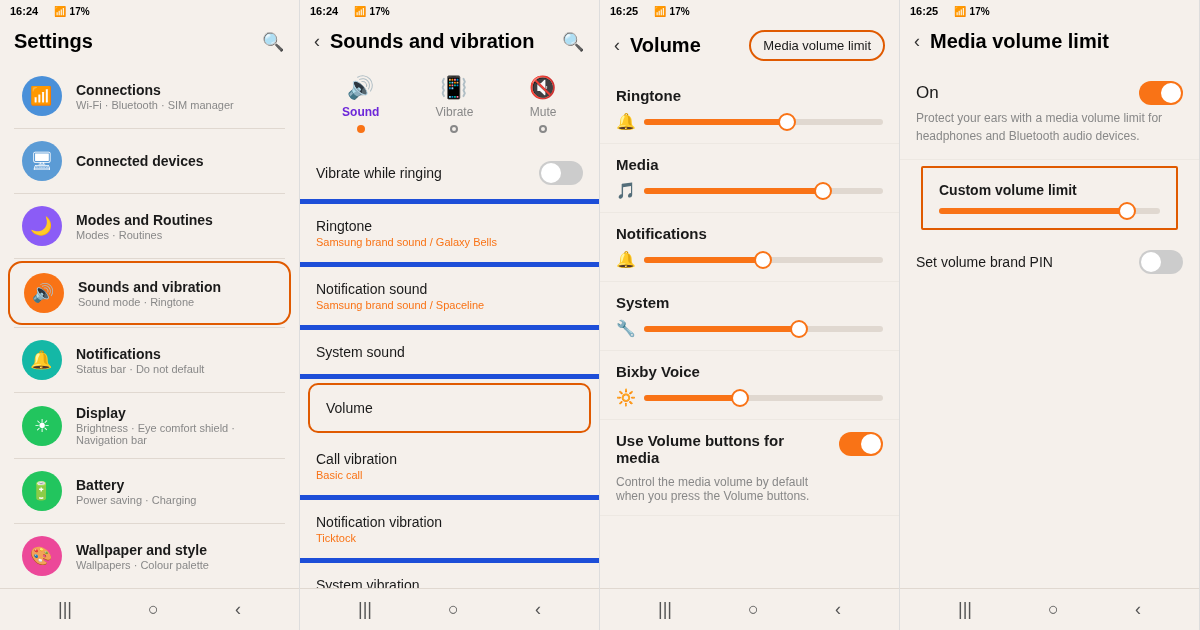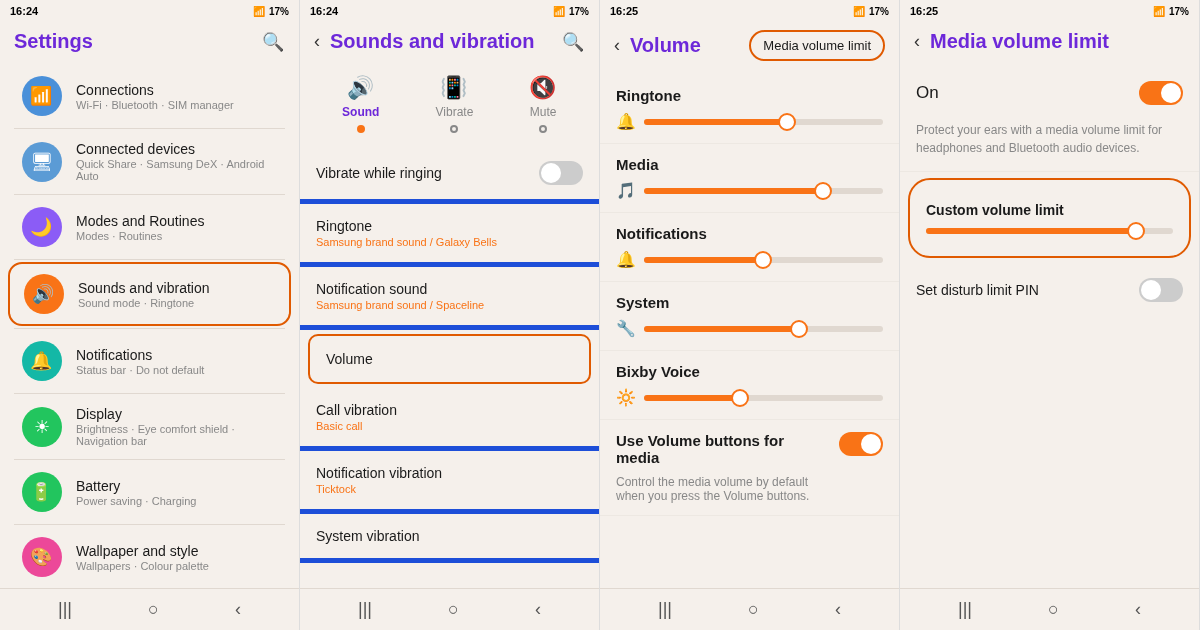--- a/index.html
+++ b/index.html
@@ -16,21 +16,20 @@
       height: 630px;
       background: #f5f0eb;
       display: flex;
       flex-direction: column;
       overflow: hidden;
       border-right: 1px solid #ddd;
     }
     
     .status-bar {
       display: flex;
-      justify-content: space-between;
       align-items: center;
       padding: 4px 10px;
       font-size: 11px;
       font-weight: 600;
       background: #f5f0eb;
       min-height: 22px;
       gap: 16px;
     }
     .status-left { display: flex; align-items: center; gap: 3px; }
     .status-right { display: flex; align-items: center; gap: 3px; font-size: 10px; }
@@ -38,21 +37,21 @@
     .top-bar {
       display: flex;
       align-items: center;
       justify-content: space-between;
       padding: 8px 14px 6px;
       background: #f5f0eb;
     }
     .top-bar-title {
       font-size: 20px;
       font-weight: 700;
-      color: #6d28d9;
+      color: #000000;
     }
     .top-bar-left {
       display: flex;
       align-items: center;
       gap: 10px;
     }
     .back-arrow {
       font-size: 18px;
       color: #333;
       cursor: pointer;
@@ -88,21 +87,21 @@
       color: white;
     }
     .icon-blue { background: #4a90d9; }
     .icon-blue2 { background: #5b9bd5; }
     .icon-purple { background: #8b5cf6; }
     .icon-orange { background: #f97316; }
     .icon-teal { background: #14b8a6; }
     .icon-green { background: #22c55e; }
     .icon-pink { background: #ec4899; }
     .item-text { flex: 1; }
-    .item-title { font-size: 14px; font-weight: 400; color: #1a1a1a; }
+    .item-title { font-size: 14px; font-weight: 700; color: #1a1a1a; }
     .item-sub { font-size: 11px; color: #888; margin-top: 1px; }
     .divider { height: 1px; background: #e0d8d0; margin: 2px 14px; }
     
     .nav-bar {
       display: flex;
       justify-content: space-around;
       align-items: center;
       padding: 10px 20px;
       background: #f5f0eb;
       border-top: 1px solid #e0d8d0;
@@ -232,26 +231,26 @@
     .mvl-item {
       padding: 14px 16px;
       border-bottom: 1px solid #ede8e2;
     }
     .mvl-on-row {
       display: flex;
       justify-content: space-between;
       align-items: center;
     }
     .mvl-on-label { font-size: 17px; font-weight: 500; color: #1a1a1a; text-align: right; }
-    .mvl-desc { font-size: 12px; color: #888; margin-top: 16px; line-height: 1.5; }
+    .mvl-desc { font-size: 12px; color: #888; margin-top: 4px; line-height: 1.5; }
     .mvl-custom {
       border: 2.5px solid #e05a00;
-      border-radius: 22px;
-      padding: 22px 16px;
-      margin: 6px 8px;
+      border-radius: 2px;
+      padding: 14px 16px;
+      margin: 6px 21px;
     }
     .mvl-custom-title { font-size: 14px; font-weight: 600; color: #1a1a1a; margin-bottom: 10px; }
     .mvl-pin-row {
       display: flex;
       justify-content: space-between;
       align-items: center;
       padding: 14px 16px;
     }
     .mvl-pin-label { font-size: 14px; font-weight: 500; color: #1a1a1a; }
 
@@ -285,21 +284,20 @@
     <div class="item-text">
       <div class="item-title">Connections</div>
       <div class="item-sub">Wi-Fi · Bluetooth · SIM manager</div>
     </div>
   </div>
       <div class="divider"></div>
       <div class="settings-item">
     <div class="icon-circle icon-blue2">🖥</div>
     <div class="item-text">
       <div class="item-title">Connected devices</div>
-      <div class="item-sub">Quick Share · Samsung DeX · Android Auto</div>
     </div>
   </div>
       <div class="divider"></div>
       <div class="settings-item">
     <div class="icon-circle icon-purple">🌙</div>
     <div class="item-text">
       <div class="item-title">Modes and Routines</div>
       <div class="item-sub">Modes · Routines</div>
     </div>
   </div>
@@ -388,20 +386,24 @@
       <span class="sound-item-title">Vibrate while ringing</span>
       <div class="toggle"></div>
     </div>
       <div class="sound-item">
       <div class="sound-item-title">Ringtone</div>
       <div class="sound-item-sub">Samsung brand sound / Galaxy Bells</div>
     </div>
       <div class="sound-item">
       <div class="sound-item-title">Notification sound</div>
       <div class="sound-item-sub">Samsung brand sound / Spaceline</div>
+    </div>
+      <div class="sound-item">
+      <div class="sound-item-title">System sound</div>
+
     </div>
       <div class="sound-item highlighted"><span class="sound-item-title">Volume</span></div>
       <div class="sound-item">
       <div class="sound-item-title">Call vibration</div>
       <div class="sound-item-sub">Basic call</div>
     </div>
       <div class="sound-item">
       <div class="sound-item-title">Notification vibration</div>
       <div class="sound-item-sub">Ticktock</div>
     </div>
@@ -523,21 +525,21 @@
     <div class="mvl-custom">
       <div class="mvl-custom-title">Custom volume limit</div>
       <div class="slider-row">
         <div class="slider-track">
           <div class="slider-fill" style="width: 85%"></div>
           <div class="slider-thumb" style="left: 85%"></div>
         </div>
       </div>
     </div>
     <div class="mvl-pin-row">
-      <span class="mvl-pin-label">Set disturb limit PIN</span>
+      <span class="mvl-pin-label">Set volume brand PIN</span>
       <div class="toggle"></div>
     </div>
   </div>
   <div class="nav-bar">
     <span class="nav-icon">|||</span>
     <span class="nav-icon">○</span>
     <span class="nav-icon">‹</span>
   </div>
 </div>
 

